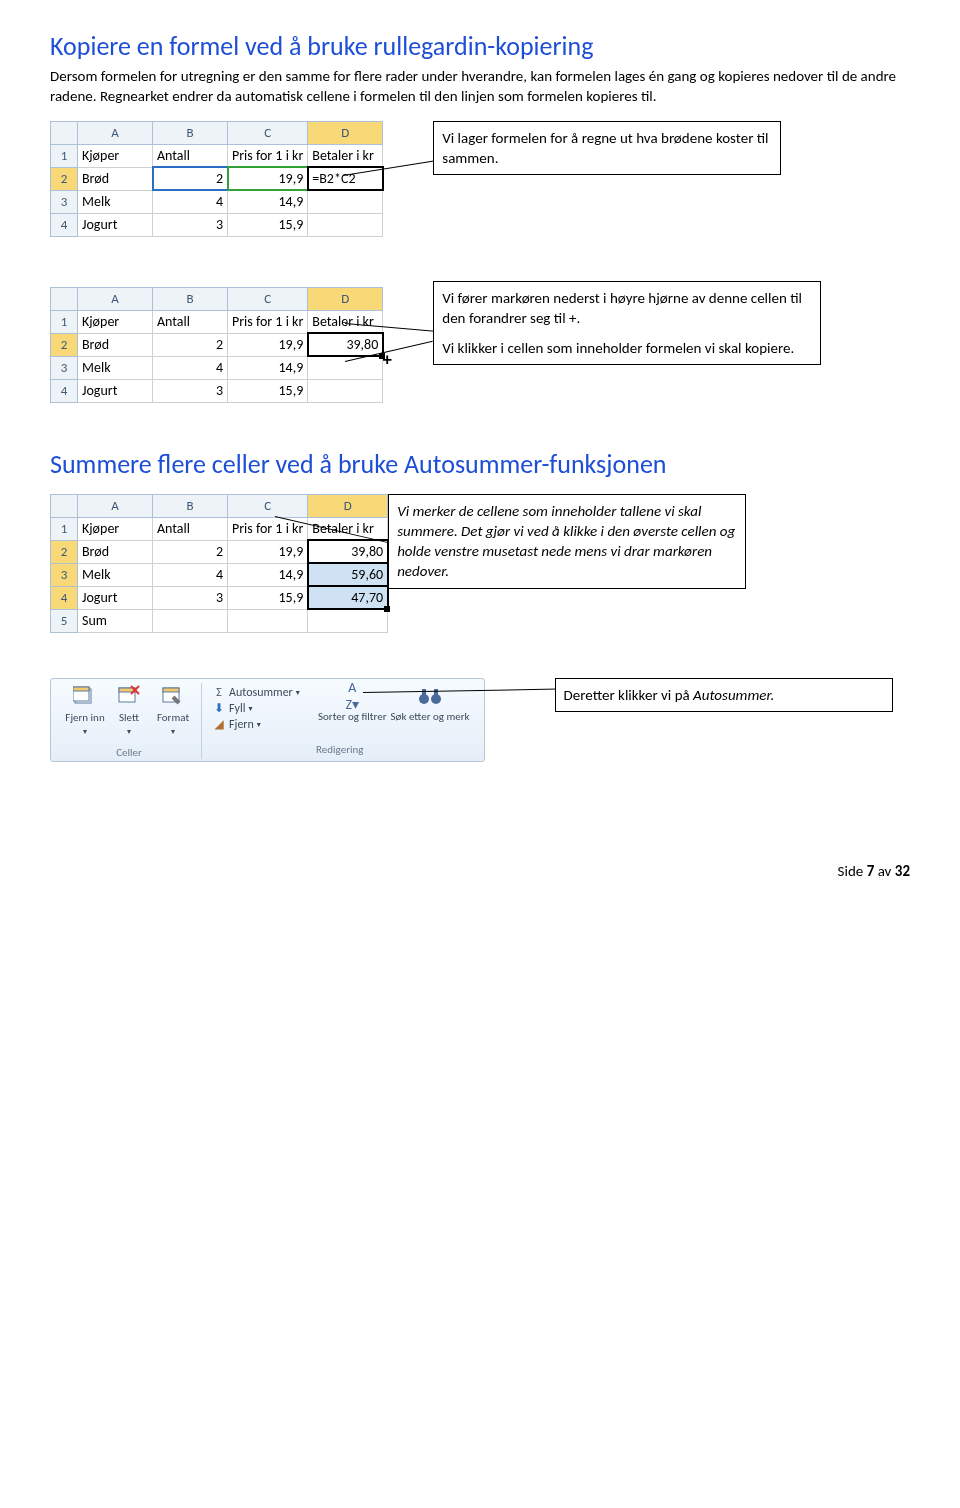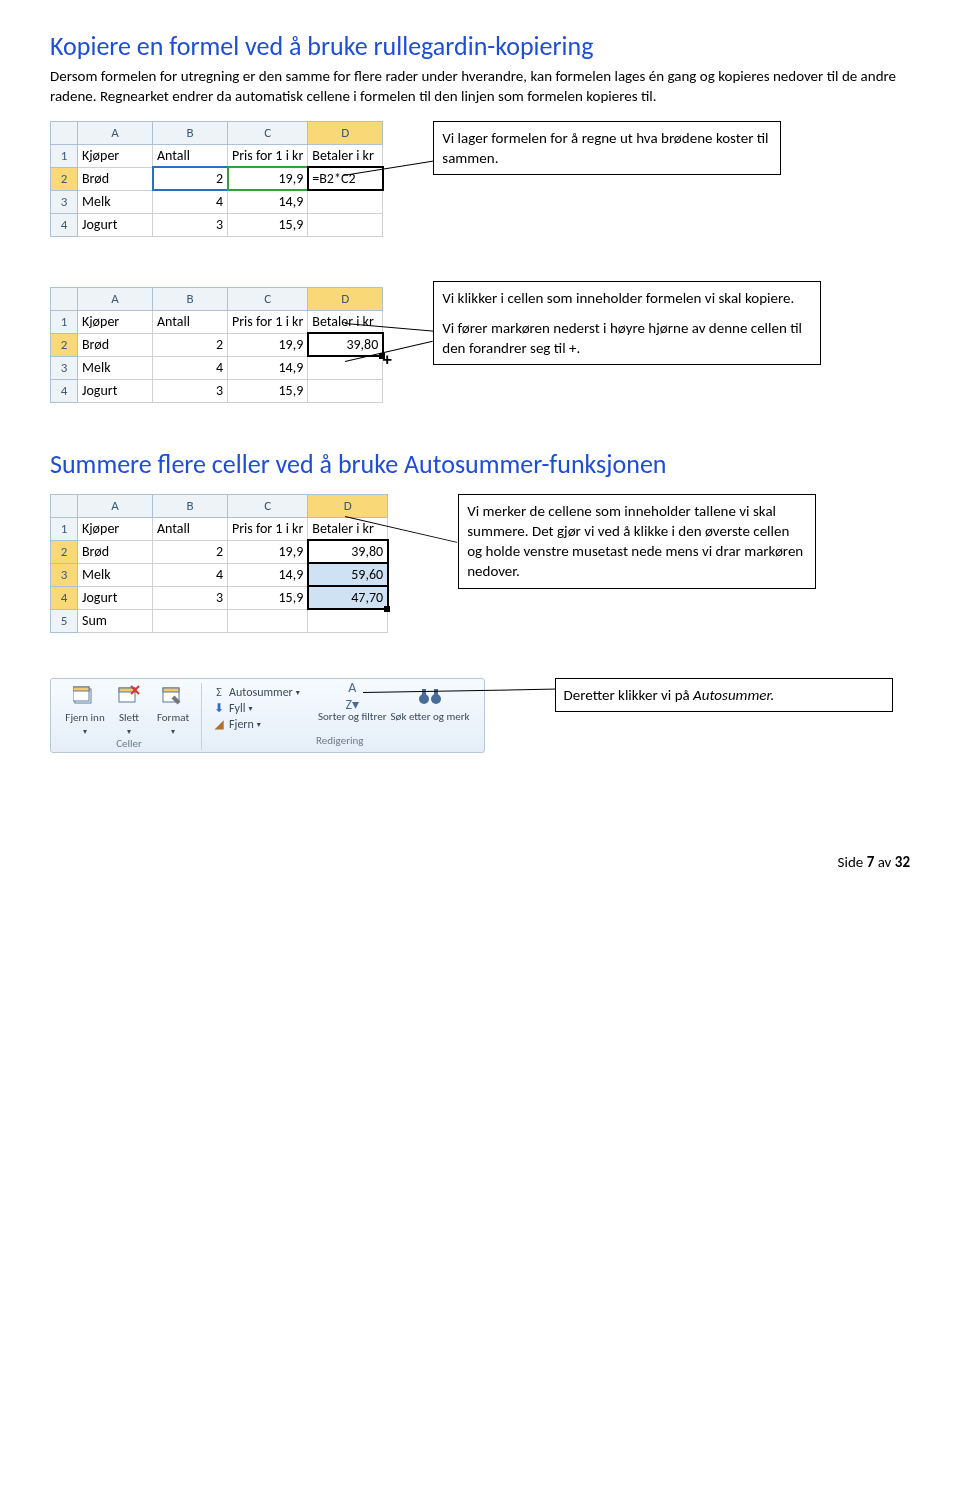--- a/index.html
+++ b/index.html
@@ -149,21 +149,21 @@
     display: flex; align-items: center; justify-content: center;
     font-size: 18px;
   }
   .rbtn .arrowdown {
     font-size: 8px;
     color: #3b4b5c;
   }
   .rgroup-caption {
     font-size: 11px;
     color: #6b7b8c;
-    margin-top: 1px;
+    margin-top: 10px;
   }
   .rstack {
     display: flex; flex-direction: column; align-items: flex-start;
     gap: 2px; font-size: 12px; color: #3b4b5c;
     padding: 2px 4px; text-align: left;
     min-width: 100px;
   }
   .rstack .item { white-space: nowrap; display: flex; align-items: center; gap: 3px; }
   .smallicon { width: 14px; display: inline-flex; justify-content: center; }
   .footer {
@@ -269,22 +269,22 @@
         <td class="num">15,9</td>
         <td></td>
       </tr>
     </tbody>
         </table>
     </div>
     <div style="position:relative; flex:1; margin-left:50px; margin-top:-6px;">
       <div class="arrow-line" style="width:90px; left:-88px; top:42px; transform:rotate(5deg);"></div>
       <div class="arrow-line" style="width:90px; left:-88px; top:80px; transform:rotate(-13deg);"></div>
       <div class="callout" style="width:370px;">
+        <p>Vi fører markøren nederst i høyre hjørne av denne cellen til den forandrer seg til +.</p>
         <p>Vi klikker i cellen som inneholder formelen vi skal kopiere.</p>
-        <p>Vi fører markøren nederst i høyre hjørne av denne cellen til den forandrer seg til +.</p>
       </div>
     </div>
   </div>
 </div>
 
 <div class="section" style="margin-top:45px;">
   <h2>Summere flere celler ved å bruke Autosummer-funksjonen</h2>
 
   <div class="row">
     <div style="flex:none;">
@@ -328,21 +328,21 @@
       <tr>
         <th class="rowhdr">5</th>
         <td class="lbl">Sum</td>
         <td></td>
         <td></td>
         <td></td>
       </tr>
     </tbody>
         </table>
     </div>
-    <div style="position:relative; flex:1; margin-left:70px;">
+    <div style="position:relative; flex:1; font-style:italic;">
       <div class="arrow-line" style="width:115px; left:-113px; top:22px; transform:rotate(13deg);"></div>
       <div class="callout" style="width:340px;">
         <p>Vi merker de cellene som inneholder tallene vi skal summere. Det gjør vi ved å klikke i den øverste cellen og holde venstre musetast nede mens vi drar markøren nedover.</p>
       </div>
     </div>
   </div>
 
   <div class="row" style="margin-top:45px;">
     <div style="flex:none;" class="ribbon">
       <div class="ribbon-groups">

